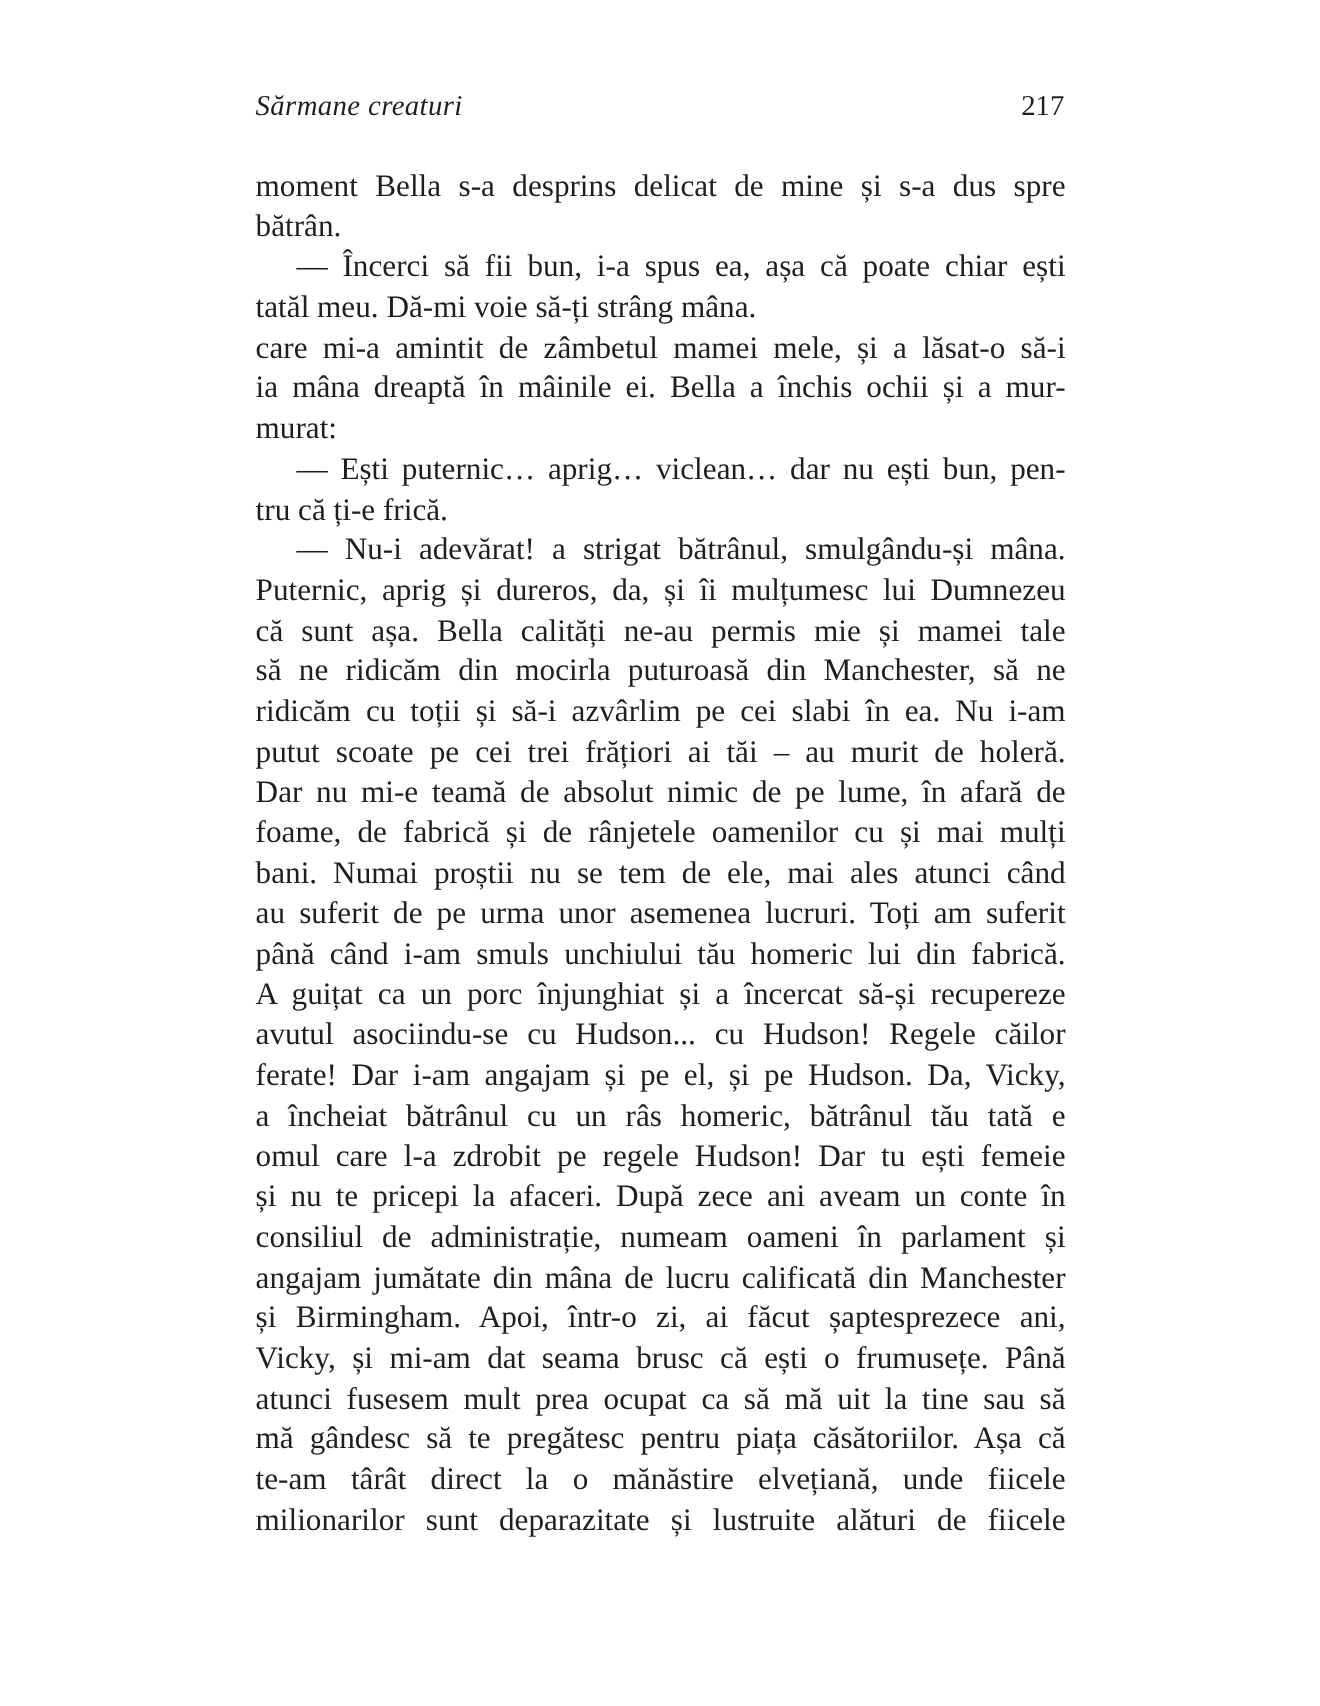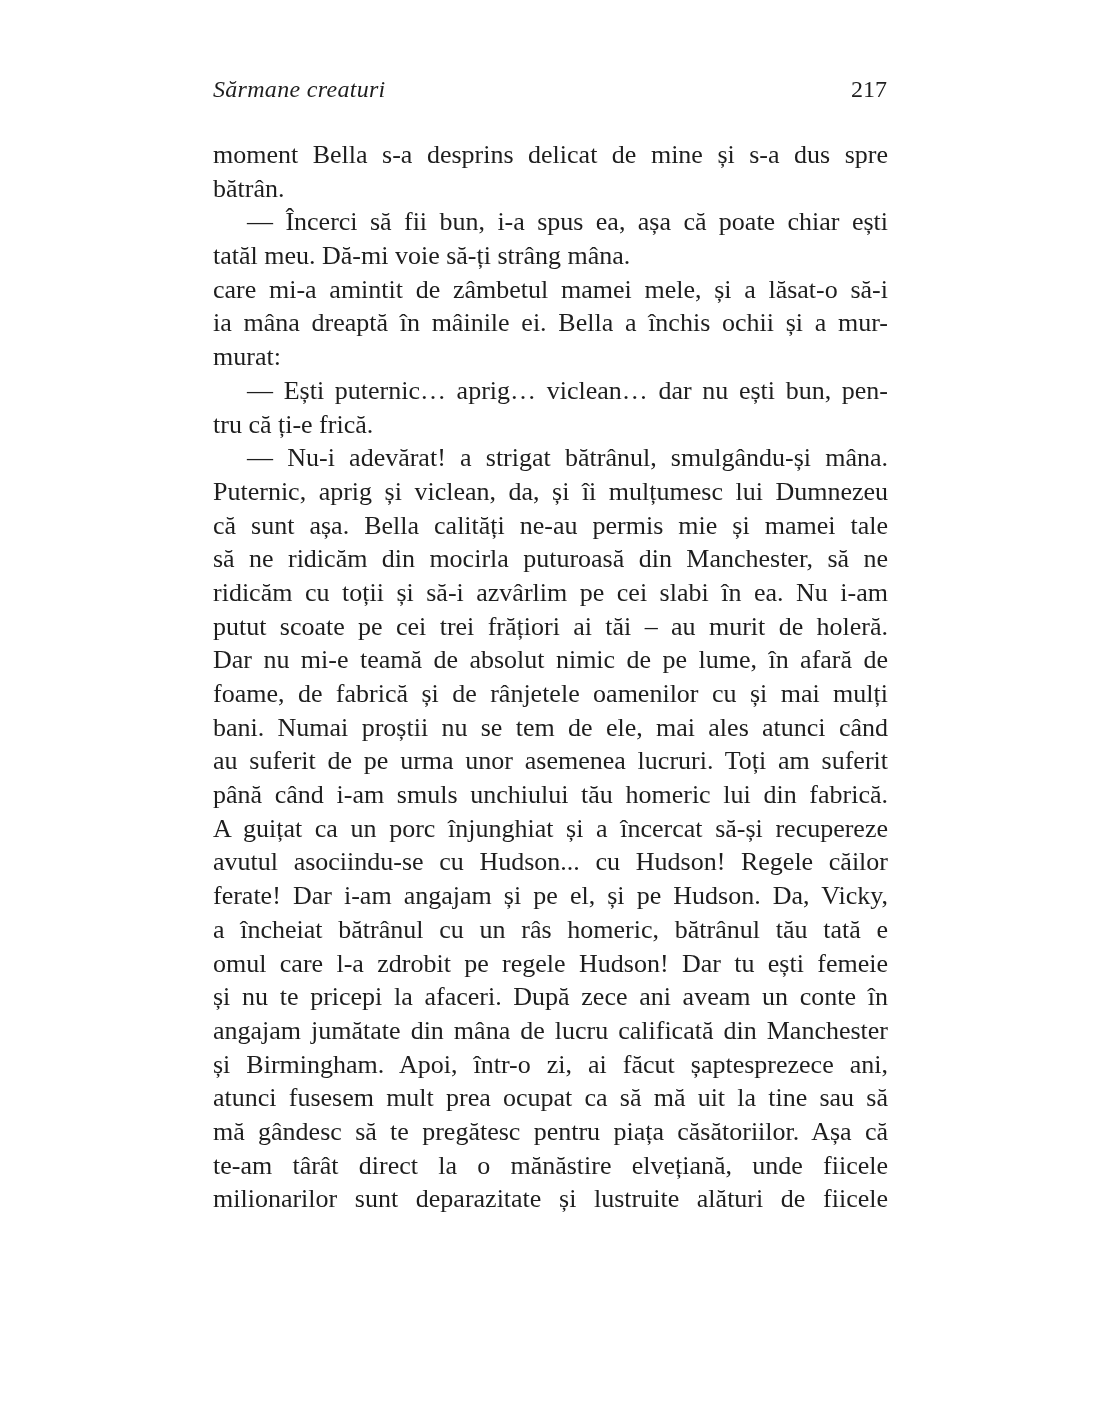--- a/index.html
+++ b/index.html
@@ -27,35 +27,37 @@
     <div class="line" style="white-space: normal;"><span style="white-space: nowrap; word-spacing: 0px;">moment Bella s-a desprins delicat de mine și s-a dus spre</span></div>
     <div class="line last" style="white-space: nowrap;">bătrân.</div>
     <div class="line indent" style="white-space: normal;"><span style="white-space: nowrap; word-spacing: 0px;">— Încerci să fii bun, i-a spus ea, așa că poate chiar ești</span></div>
     <div class="line last" style="white-space: nowrap;">tatăl meu. Dă-mi voie să-ți strâng mâna.</div>
     <div class="line" style="white-space: normal;"><span style="white-space: nowrap; word-spacing: 0px;">care mi-a amintit de zâmbetul mamei mele, și a lăsat-o să-i</span></div>
     <div class="line" style="white-space: normal;"><span style="white-space: nowrap; word-spacing: 0px;">ia mâna dreaptă în mâinile ei. Bella a închis ochii și a mur-</span></div>
     <div class="line last" style="white-space: nowrap;">murat:</div>
     <div class="line indent" style="white-space: normal;"><span style="white-space: nowrap; word-spacing: 0px;">— Ești puternic… aprig… viclean… dar nu ești bun, pen-</span></div>
     <div class="line last" style="white-space: nowrap;">tru că ți-e frică.</div>
     <div class="line indent" style="white-space: normal;"><span style="white-space: nowrap; word-spacing: 0px;">— Nu-i adevărat! a strigat bătrânul, smulgându-și mâna.</span></div>
-    <div class="line" style="white-space: normal;"><span style="white-space: nowrap; word-spacing: 0px;">Puternic, aprig și viclean, da, și îi mulțumesc lui Dumnezeu</span></div>
+    <div class="line" style="white-space: normal;"><span style="white-space: nowrap; word-spacing: 0px;">Puternic, aprig și dureros, da, și îi mulțumesc lui Dumnezeu</span></div>
     <div class="line" style="white-space: normal;"><span style="white-space: nowrap; word-spacing: 0px;">că sunt așa. Bella calități ne-au permis mie și mamei tale</span></div>
     <div class="line" style="white-space: normal;"><span style="white-space: nowrap; word-spacing: 0px;">să ne ridicăm din mocirla puturoasă din Manchester, să ne</span></div>
     <div class="line" style="white-space: normal;"><span style="white-space: nowrap; word-spacing: 0px;">ridicăm cu toții și să-i azvârlim pe cei slabi în ea. Nu i-am</span></div>
     <div class="line" style="white-space: normal;"><span style="white-space: nowrap; word-spacing: 0px;">putut scoate pe cei trei frățiori ai tăi – au murit de holeră.</span></div>
     <div class="line" style="white-space: normal;"><span style="white-space: nowrap; word-spacing: 0px;">Dar nu mi-e teamă de absolut nimic de pe lume, în afară de</span></div>
     <div class="line" style="white-space: normal;"><span style="white-space: nowrap; word-spacing: 0px;">foame, de fabrică și de rânjetele oamenilor cu și mai mulți</span></div>
     <div class="line" style="white-space: normal;"><span style="white-space: nowrap; word-spacing: 0px;">bani. Numai proștii nu se tem de ele, mai ales atunci când</span></div>
     <div class="line" style="white-space: normal;"><span style="white-space: nowrap; word-spacing: 0px;">au suferit de pe urma unor asemenea lucruri. Toți am suferit</span></div>
     <div class="line" style="white-space: normal;"><span style="white-space: nowrap; word-spacing: 0px;">până când i-am smuls unchiului tău homeric lui din fabrică.</span></div>
     <div class="line" style="white-space: normal;"><span style="white-space: nowrap; word-spacing: 0px;">A guițat ca un porc înjunghiat și a încercat să-și recupereze</span></div>
     <div class="line" style="white-space: normal;"><span style="white-space: nowrap; word-spacing: 0px;">avutul asociindu-se cu Hudson... cu Hudson! Regele căilor</span></div>
     <div class="line" style="white-space: normal;"><span style="white-space: nowrap; word-spacing: 0px;">ferate! Dar i-am angajam și pe el, și pe Hudson. Da, Vicky,</span></div>
     <div class="line" style="white-space: normal;"><span style="white-space: nowrap; word-spacing: 0px;">a încheiat bătrânul cu un râs homeric, bătrânul tău tată e</span></div>
     <div class="line" style="white-space: normal;"><span style="white-space: nowrap; word-spacing: 0px;">omul care l-a zdrobit pe regele Hudson! Dar tu ești femeie</span></div>
     <div class="line" style="white-space: normal;"><span style="white-space: nowrap; word-spacing: 0px;">și nu te pricepi la afaceri. După zece ani aveam un conte în</span></div>
+    <div class="line" style="white-space: normal;"><span style="white-space: nowrap; word-spacing: 0px;">consiliul de administrație, numeam oameni în parlament și</span></div>
     <div class="line" style="white-space: normal;"><span style="white-space: nowrap; word-spacing: 0px;">angajam jumătate din mâna de lucru calificată din Manchester</span></div>
     <div class="line" style="white-space: normal;"><span style="white-space: nowrap; word-spacing: 0px; margin-top: 29px;">și Birmingham. Apoi, într-o zi, ai făcut șaptesprezece ani,</span></div>
+    <div class="line" style="white-space: normal;"><span style="white-space: nowrap; word-spacing: 0px;">Vicky, și mi-am dat seama brusc că ești o frumusețe. Până</span></div>
     <div class="line" style="white-space: normal;"><span style="white-space: nowrap; word-spacing: 0px;">atunci fusesem mult prea ocupat ca să mă uit la tine sau să</span></div>
     <div class="line" style="white-space: normal;"><span style="white-space: nowrap; word-spacing: 0px; margin-top: 16px;">mă gândesc să te pregătesc pentru piața căsătoriilor. Așa că</span></div>
     <div class="line" style="white-space: normal;"><span style="white-space: nowrap; word-spacing: 0px;">te-am târât direct la o mănăstire elvețiană, unde fiicele</span></div>
     <div class="line" style="white-space: normal;"><span style="white-space: nowrap; word-spacing: 0px;">milionarilor sunt deparazitate și lustruite alături de fiicele</span></div>
   </div>
 
 </body></html>

